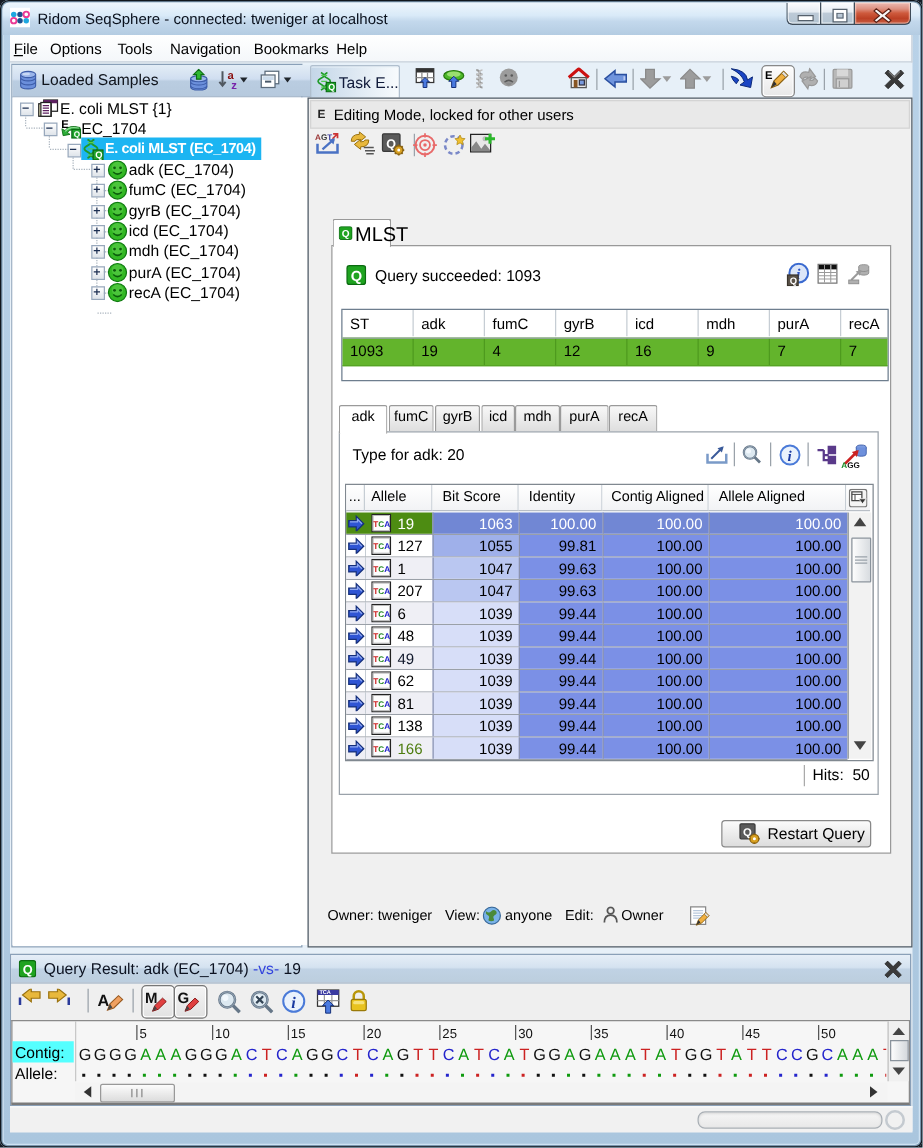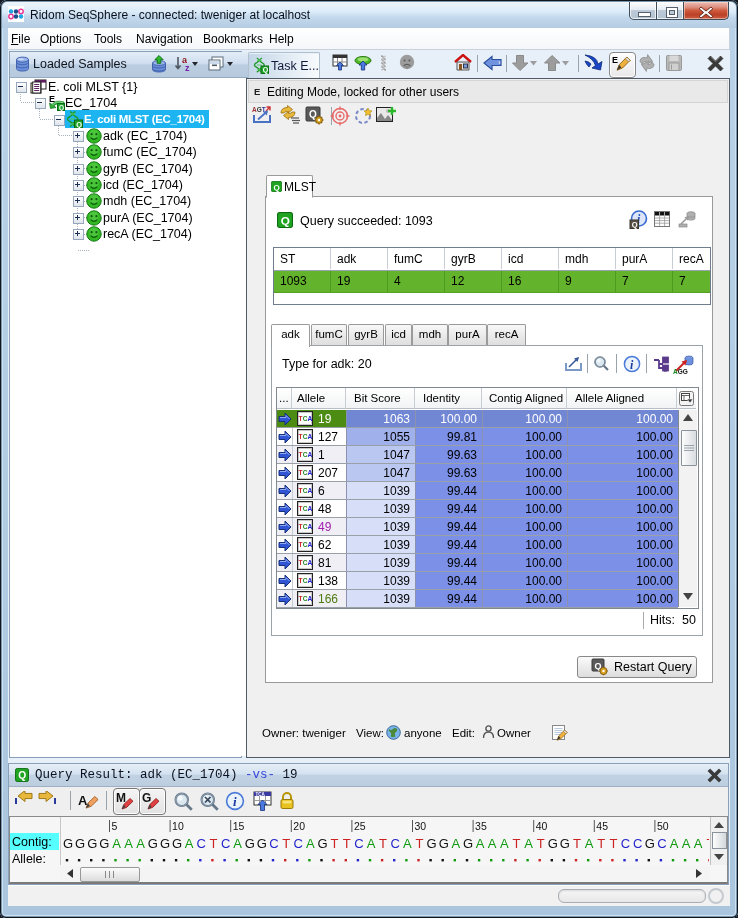--- a/index.html
+++ b/index.html
@@ -55,21 +55,21 @@
 
 #atable{left:4px;top:41px;width:421px;height:220px;border:1px solid #808890;background:#fff;}
 .ath{position:absolute;top:0;height:21px;border-right:1px solid #c6cdd4;border-bottom:1px solid #b8bec6;background:linear-gradient(#ffffff,#f2f3f5);font-size:11.5px;color:#000;box-sizing:border-box;}
 .ath span{position:absolute;left:5px;top:4px;white-space:nowrap;}
 .arow{position:absolute;left:0;width:401px;height:18px;border-bottom:1px solid #9aa0a8;box-sizing:border-box;}
 .nc{position:absolute;top:0;height:17px;font-size:12px;text-align:right;box-sizing:border-box;padding:2px 5px 0 0;border-left:1px solid #8a92b0;}
 .ac{position:absolute;top:0;height:17px;font-size:12px;color:#000;}
 
 #bpanel{left:0px;top:735px;width:719px;height:120px;background:#f0f0f0;border:1px solid #8aa0b8;}
 #bphead{left:0;top:0;width:719px;height:22px;background:linear-gradient(#e6eef7 0%,#d4e2f0 45%,#c0d2e4 52%,#bccede 100%);border-bottom:1px solid #9db0c4;}
-#bphead .tl{left:26px;top:4px;font-size:12.5px;color:#0c1220;font-family:Liberation Mono, monospace;}
+#bphead .tl{left:26px;top:4px;font-size:12.5px;color:#0c1220;}
 #bptools{left:0;top:23px;width:719px;height:29px;background:#efefef;}
 #seqbox{left:0px;top:52px;width:717px;height:65px;background:#f6f6f6;border:1px solid #8a8a8a;border-bottom:2px solid #7a7a7a;}
 
 #statusstrip{left:0;top:857px;width:722px;height:20px;background:#f1f1f1;border-top:1px solid #fcfcfc;}
 .sep{position:absolute;width:1px;background:#9aa2aa;}
 .icon{position:absolute;}
 </style>
 </head>
 <body>
 <svg width="0" height="0" style="position:absolute;">
@@ -463,21 +463,21 @@
               <rect x="1.5" y="1.5" width="16" height="14" fill="#e8e8e8" stroke="#222"></rect>
               <path d="M2 12 l4 -5 l4 6 l3 -4 l4 5 v1 h-15 Z" fill="#888"></path>
               <circle cx="13" cy="5" r="2" fill="#bbb"></circle>
               <path d="M13 5 h8 m-4 -4 v8" stroke="#2ab82a" stroke-width="2.4"></path>
             </svg>
         </div>
         <div class="a" id="mlsttab">
           <svg class="icon" width="11" height="11" style="left:4px;top:5px;" viewBox="0 0 15 15">
               <use href="#qicon"></use>
             </svg>
-          <span class="t" style="left:17px;top:4px;font-size:12px;">MLST</span>
+          <span class="t" style="left:17px;top:4px;font-size:16px;">MLST</span>
         </div>
         <div class="a" id="mlstpanel">
           <svg class="icon" width="16" height="16" style="left:11px;top:15px;" viewBox="0 0 15 15">
               <use href="#qicon"></use>
             </svg>
           <span class="t" style="left:34px;top:17px;font-size:12.5px;">Query succeeded: 1093</span>
           <svg class="icon" width="19" height="19" style="left:363px;top:13px;" viewBox="0 0 19 19">
               <circle cx="10" cy="8.5" r="7.5" fill="#dce6f8" stroke="#3a6ad0" stroke-width="1.6"></circle>
               <text x="8" y="13" font-family="Liberation Serif" font-size="12" font-style="italic" font-weight="bold" fill="#2a50c0">i</text>
               <rect x="1" y="10" width="8.5" height="8.5" fill="#5a5248" stroke="#3a342c"></rect>
@@ -718,21 +718,21 @@
 <span class="nc" style="left:290px;width:111px;background:#7b90e6;color:#000000;">100.00</span>
 </div>
 <div class="arow" style="top:130px;">
 <span class="a" style="left:0;top:0;width:69px;height:17px;background:linear-gradient(90deg,#efeff5 0px,#efeff5 15px,#c6cdd4 15px,#c6cdd4 16px,#efeff5 16px);"></span>
 <svg class="icon" width="14" height="14" style="left:1px;top:1px;" viewBox="0 0 14 14">
                       <use href="#barrow"></use>
                     </svg>
 <svg class="icon" width="16" height="15" style="left:20px;top:1px;">
                       <use href="#tcabox"></use>
                     </svg>
-<span class="ac" style="left:41px;top:2px;color:#a21caf;">49</span>
+<span class="ac" style="left:41px;top:2px;color:#0f172a;">49</span>
 <span class="nc" style="left:69px;width:69px;background:#d7def8;color:#000000;">1039</span>
 <span class="nc" style="left:138px;width:67px;background:#7b90e6;color:#000000;">99.44</span>
 <span class="nc" style="left:205px;width:85px;background:#7b90e6;color:#000000;">100.00</span>
 <span class="nc" style="left:290px;width:111px;background:#7b90e6;color:#000000;">100.00</span>
 </div>
 <div class="arow" style="top:148px;">
 <span class="a" style="left:0;top:0;width:69px;height:17px;background:linear-gradient(90deg,#ffffff 0px,#ffffff 15px,#c6cdd4 15px,#c6cdd4 16px,#ffffff 16px);"></span>
 <svg class="icon" width="14" height="14" style="left:1px;top:1px;" viewBox="0 0 14 14">
                       <use href="#barrow"></use>
                     </svg>

